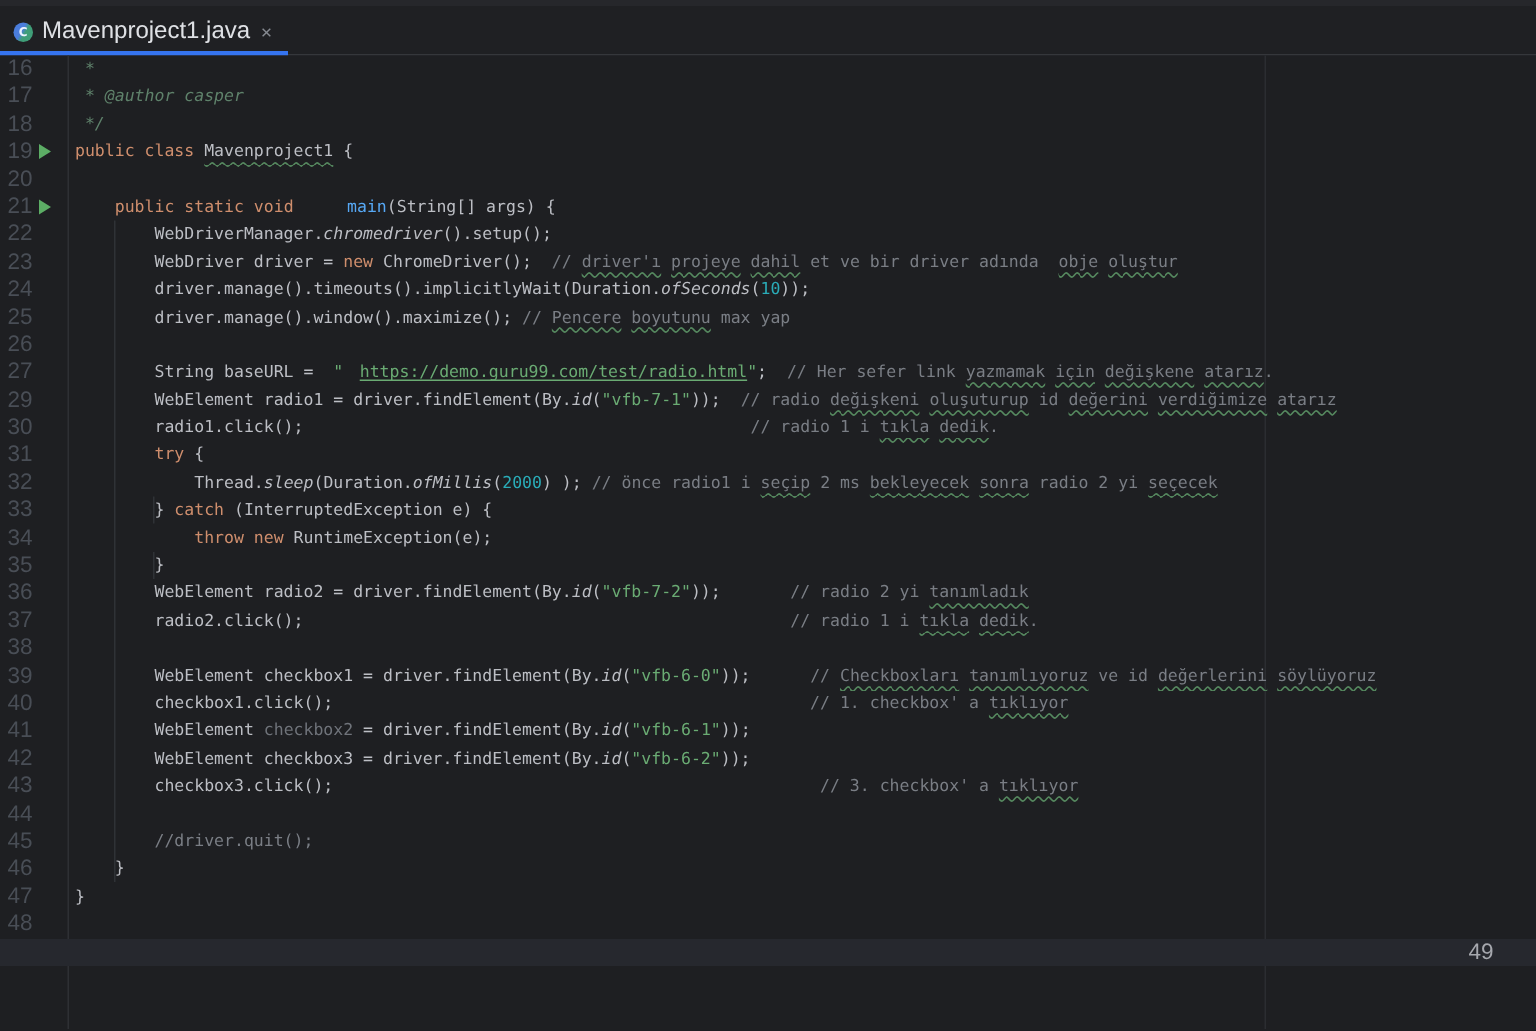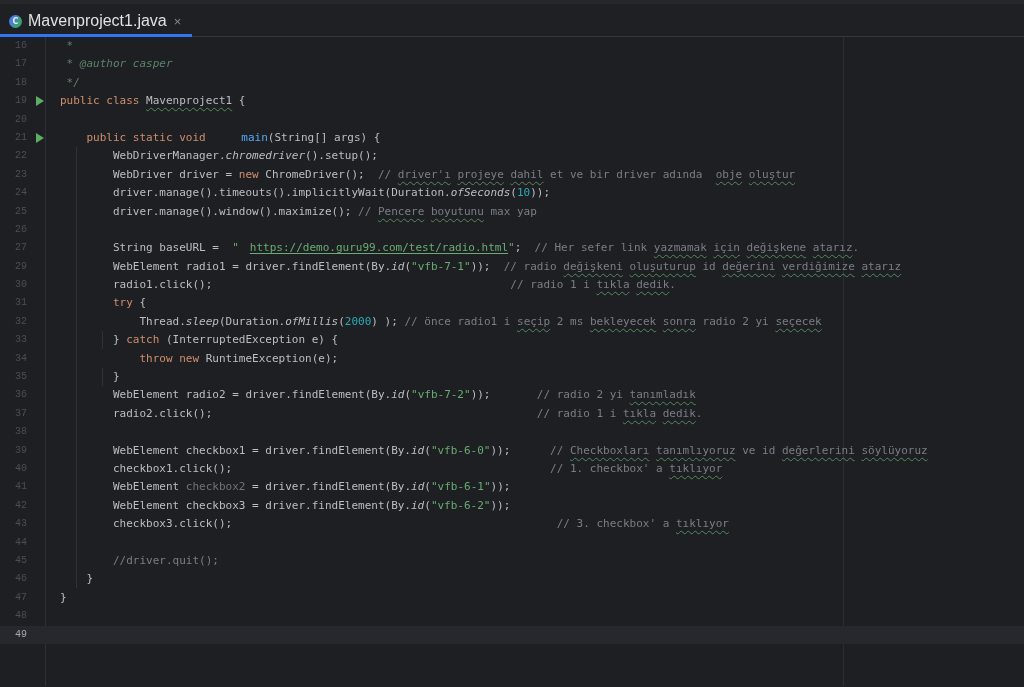--- a/index.html
+++ b/index.html
@@ -29,25 +29,24 @@
   }
   .tab-title { color:#DFE1E5; font-size:16px; }
   .tab-close { color:#868A91; font-size:13px; line-height:13px; padding:0 1px; cursor:pointer; }
   
   .editor { position:relative; height:649px; background:#1E1F22; }
   .gutter-sep { position:absolute; left:45px; top:0; bottom:0; width:1px; background:#2E3034; }
   .margin-guide { position:absolute; left:843px; top:0; bottom:0; width:1px; background:#2B2D31; }
   .indent-guide { position:absolute; width:1px; background:#2F3236; }
   #code-lines { position:relative; z-index:1; }
   .line { display:flex; height:18.4px; line-height:18.4px; width:100%; }
-  .line.current { background:#26282E; }
+  .line.current { background:#26282E;justify-content:flex-end; }
   .ln {
-    flex:0 0 26px; padding-left:5px; color:#494E56; font-size:10px;
-    font-family:Liberation Mono, monospace;
-    margin-left:10px;
+    flex:0 0 26px; padding-left:5px; color:#494E56; font-size:15px;
+    font-family:Liberation Sans, sans-serif;
   }
   .line.current .ln { color:#A6A8AE; }
   .gslot { flex:0 0 16px; display:flex; align-items:center; }
   .run-arrow {
     width:0; height:0; border-style:solid; border-width:5px 0 5px 8px;
     border-color:transparent transparent transparent #5CAD65; cursor:pointer;
   }
   .codetext {
     margin-left:8px; white-space:pre; color:#BCBEC4; font-size:11px;
     font-family:"DejaVu Sans Mono","Liberation Mono",monospace; cursor:text;

